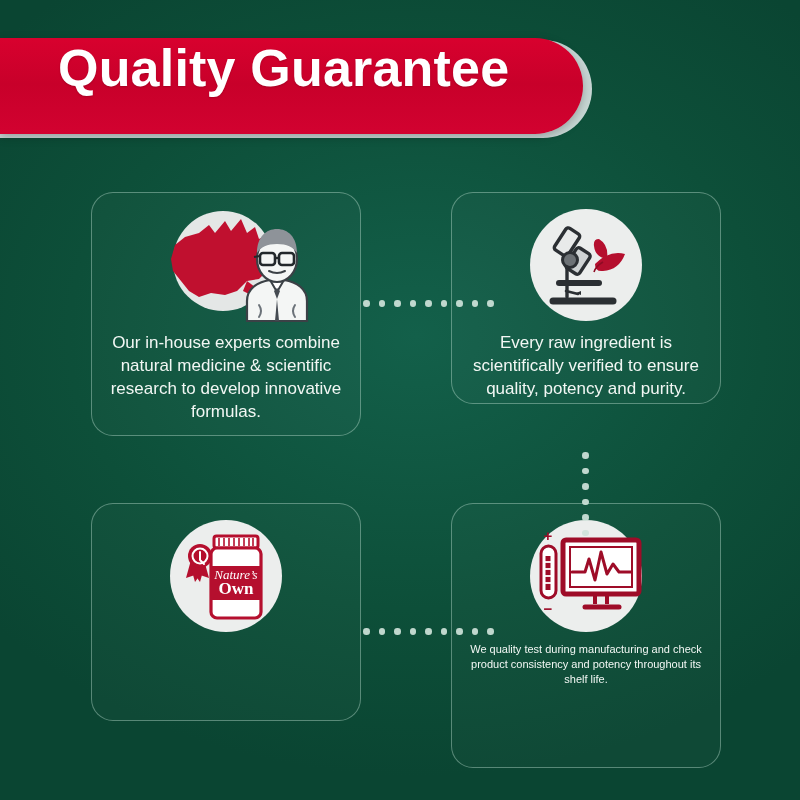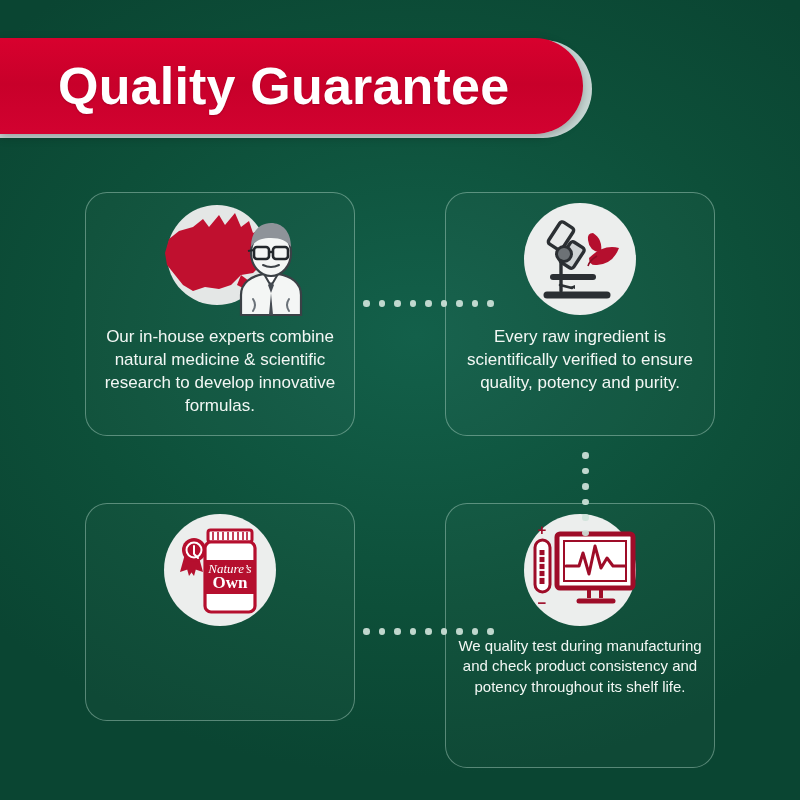--- a/index.html
+++ b/index.html
@@ -23,21 +23,21 @@
   .banner-rim{
     position:absolute; left:0; top:2px; width:592px; height:98px;
     background:#e9eef0;
     border-radius:0 49px 49px 0;
     opacity:.85;
   }
   .banner{
     position:absolute; left:0; top:0; width:583px; height:96px;
     background:linear-gradient(180deg,#d8012e 0%,#c8002a 48%,#d20230 100%);
     border-radius:0 48px 48px 0;
-    display:flex; align-items:center;
+    display:flex; align-items:flex-start;
     box-shadow:0 3px 10px rgba(0,0,0,.25);
   }
   .banner-title{
     color:#ffffff;
     font-size:52px;
     font-weight:bold;
     letter-spacing:.2px;
     padding-left:58px;
     white-space:nowrap;
     text-shadow:0 1px 2px rgba(0,0,0,.18);
@@ -45,24 +45,25 @@
 
   
   .card{
     position:absolute;
     width:270px;
     border:1.3px solid rgba(190,225,210,.42);
     border-radius:22px;
     background:rgba(255,255,255,.022);
     display:flex; flex-direction:column;
     align-items:center;
-    padding:8px 14px 16px;
+    padding:14px 14px 16px;
+    margin-left:6px;
   }
   #card-0{ left:85px;  top:192px; height:244px; }
-  #card-1{ left:445px; top:192px; height:244px; }
+  #card-1{ left:445px; top:192px; height:212px; }
   #card-2{ left:85px;  top:503px; height:218px; }
   #card-3{ left:445px; top:503px; height:265px; }
 
   .icon-circle{
     width:112px; height:112px;
     border-radius:50%;
     background:#eceeed;
     position:relative;
     display:flex; align-items:center; justify-content:center;
     margin-top:2px;
@@ -70,21 +71,21 @@
   }
   #card-0 .icon-circle{ background:transparent; }
   .card-text{
     color:#f2f7f4;
     font-size:17px;
     line-height:1.36;
     text-align:center;
     margin-top:10px;
     width:252px;
   }
-  #card-3 .card-text{ font-size:15px; }
+  #card-3 .card-text{ font-size:11px; }
 
   
   .conn{ position:absolute; display:flex; }
   .conn.h{ gap:9px; align-items:center; }
   .conn.v{ gap:9px; flex-direction:column; align-items:center; }
   .dot{
     width:6.5px; height:6.5px; border-radius:50%;
     background:#cfe3da; opacity:.92;
   }
   #conn-h-top{ left:363px; top:300px; }

